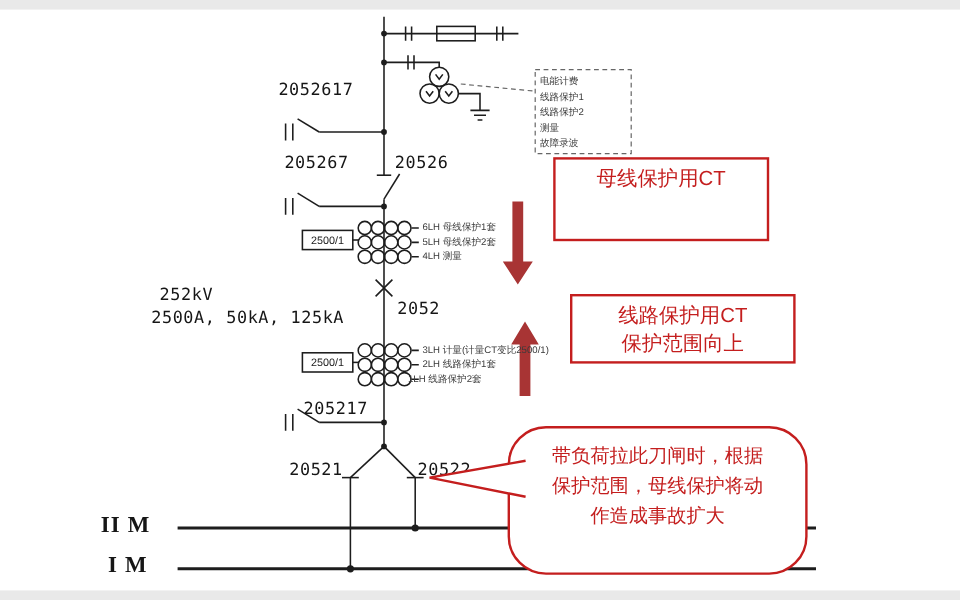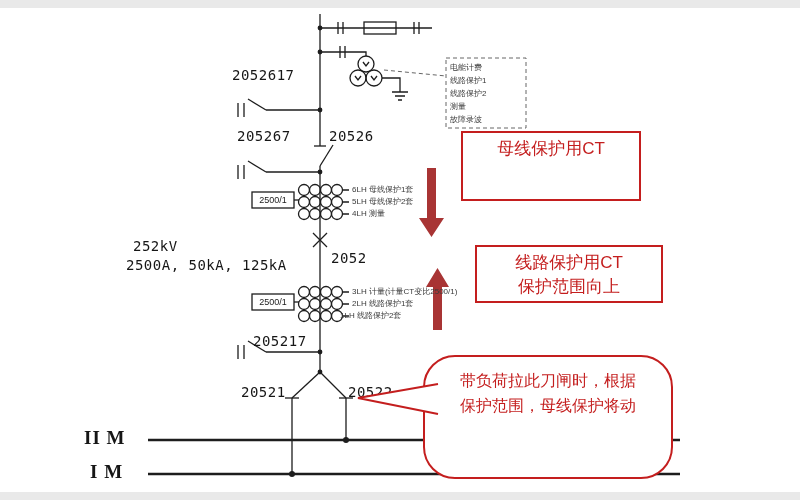--- a/index.html
+++ b/index.html
@@ -205,19 +205,20 @@
     <div>母线保护用CT</div>
   </div>
   <div class="annbox line-ct">
     <div>线路保护用CT</div>
     <div>保护范围向上</div>
   </div>
 
   <div class="bubble">
     <div>带负荷拉此刀闸时，根据</div>
     <div>保护范围，母线保护将动</div>
+    <div>作造成事故扩大</div>
   </div>
   <svg class="tail" width="92" height="44" viewBox="0 0 92 44">
     <polygon points="8,20 88,6 88,36" fill="#ffffff" stroke="none"></polygon>
     <path d="M88 6 L8 20 L88 36" fill="none" stroke-width="2" style="stroke:var(--red)"></path>
   </svg>
 
 </div>
 
 </body></html>

